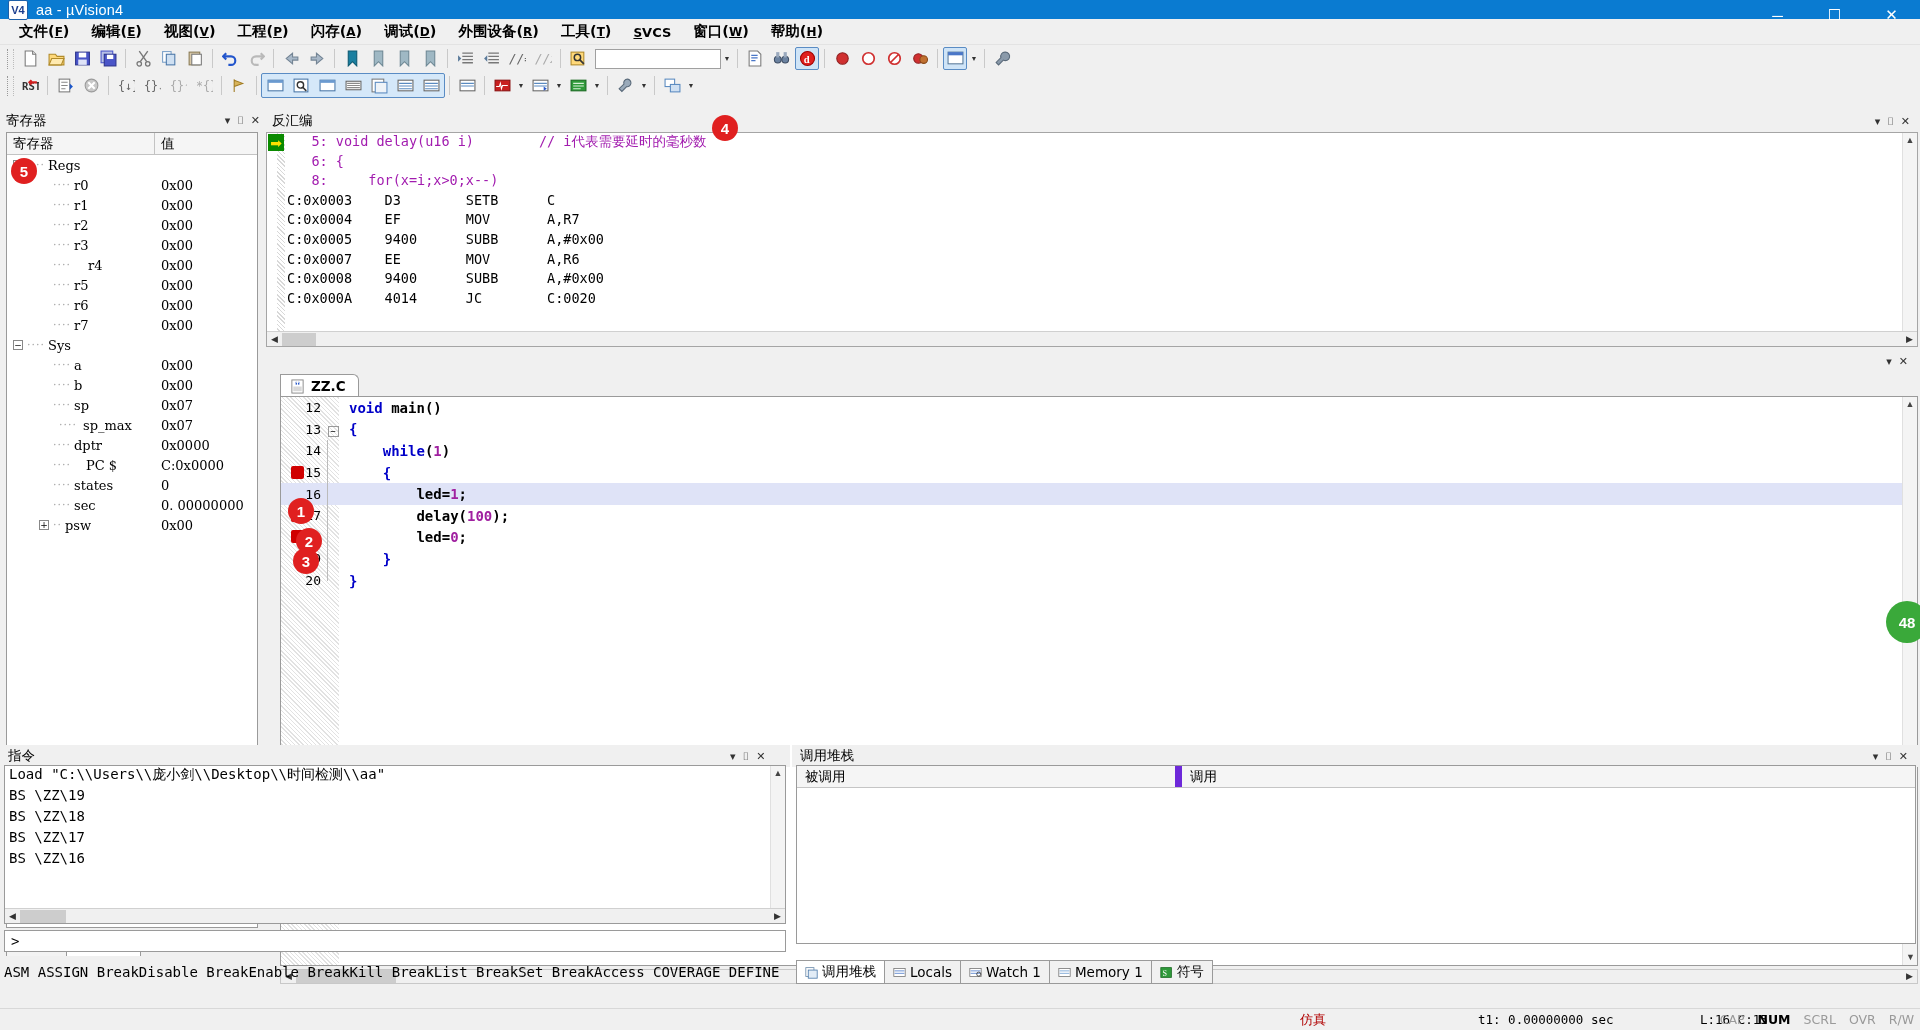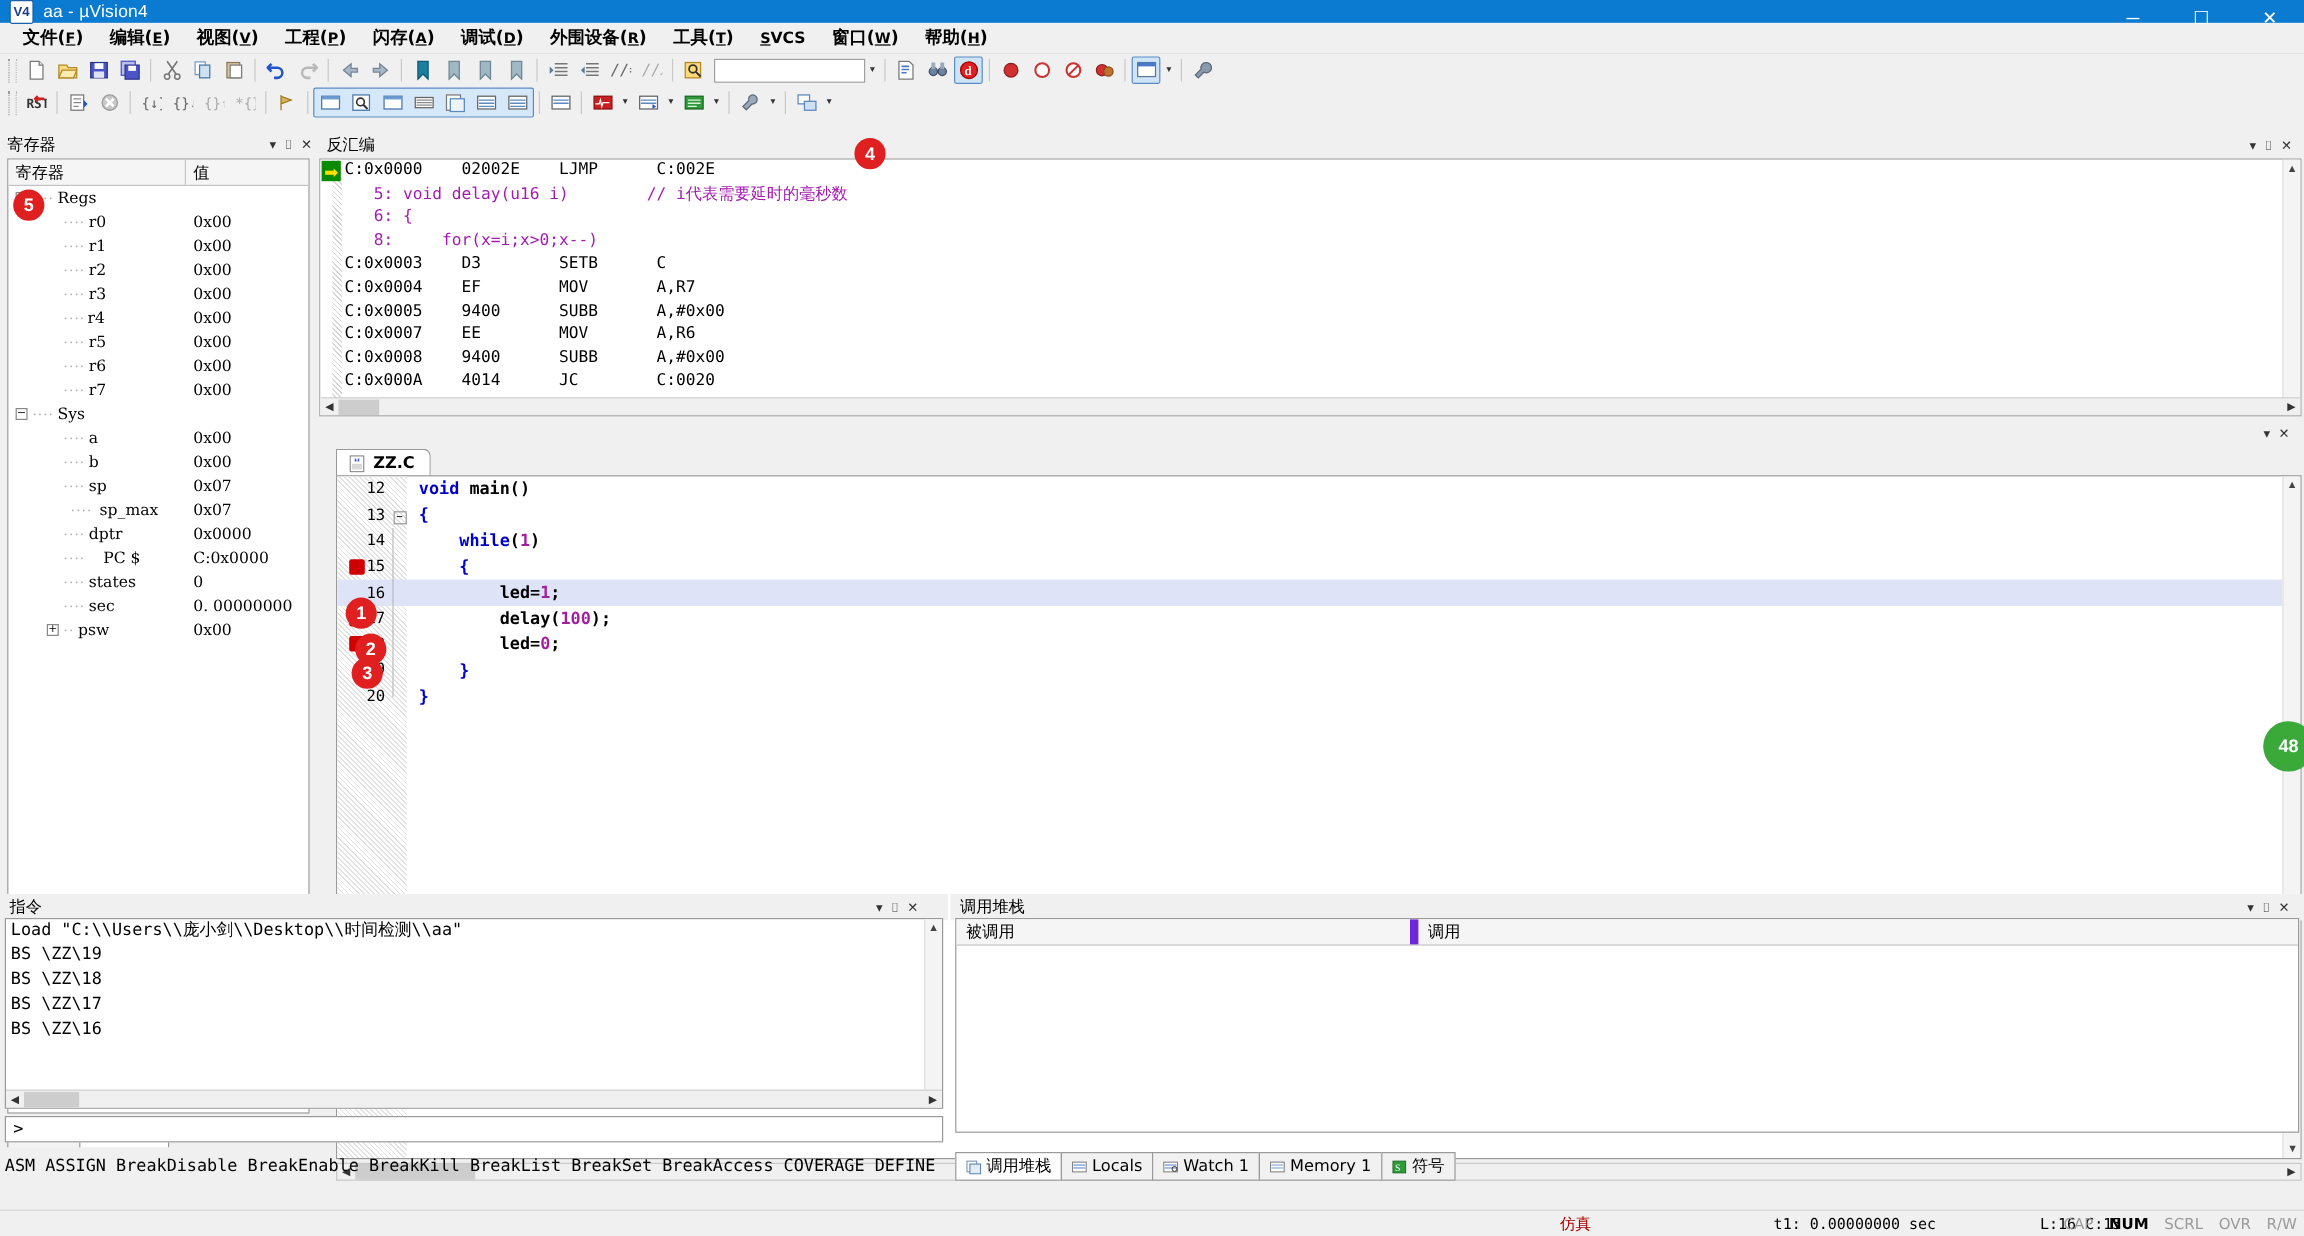--- a/index.html
+++ b/index.html
@@ -652,21 +652,21 @@
               <span style="display:inline-block;width:42px"></span>
               <span class="dots">····</span>
               <span style="margin-left:3px">r3</span>
             </div>
             <div class="reg-val">0x00</div>
           </div>
         <div class="reg-row">
             <div class="reg-name">
               <span style="display:inline-block;width:42px"></span>
               <span class="dots">····</span>
-              <span style="margin-left:2px">r4</span>
+              <span style="margin-left:17px">r4</span>
             </div>
             <div class="reg-val">0x00</div>
           </div>
         <div class="reg-row">
             <div class="reg-name">
               <span style="display:inline-block;width:42px"></span>
               <span class="dots">····</span>
               <span style="margin-left:3px">r5</span>
             </div>
             <div class="reg-val">0x00</div>
@@ -801,21 +801,20 @@
       </div>
 
       <div class="disasm-body">
         <div class="gutter-col">
           <div class="gutter-hatch"></div>
           <div class="pc-arrow">
               <span>➡</span>
             </div>
         </div>
         <div class="asm-lines">
-          <div class="asm-line">C:0x0000    02002E    LJMP      C:002E</div>
           <div class="asm-line src">   5: void delay(u16 i)        // i代表需要延时的毫秒数</div>
           <div class="asm-line src">   6: {</div>
           <div class="asm-line src">   8:     for(x=i;x&gt;0;x--)</div>
           <div class="asm-line">C:0x0003    D3        SETB      C</div>
           <div class="asm-line">C:0x0004    EF        MOV       A,R7</div>
           <div class="asm-line">C:0x0005    9400      SUBB      A,#0x00</div>
           <div class="asm-line">C:0x0007    EE        MOV       A,R6</div>
           <div class="asm-line">C:0x0008    9400      SUBB      A,#0x00</div>
           <div class="asm-line">C:0x000A    4014      JC        C:0020</div>
         </div>

